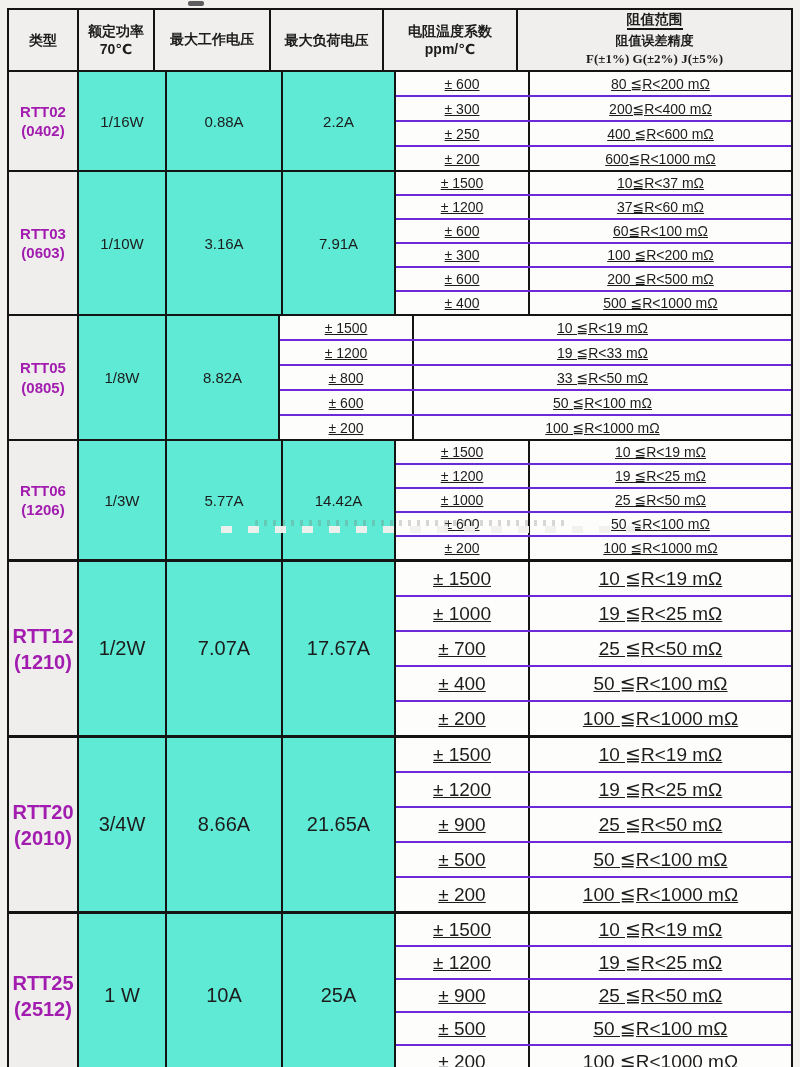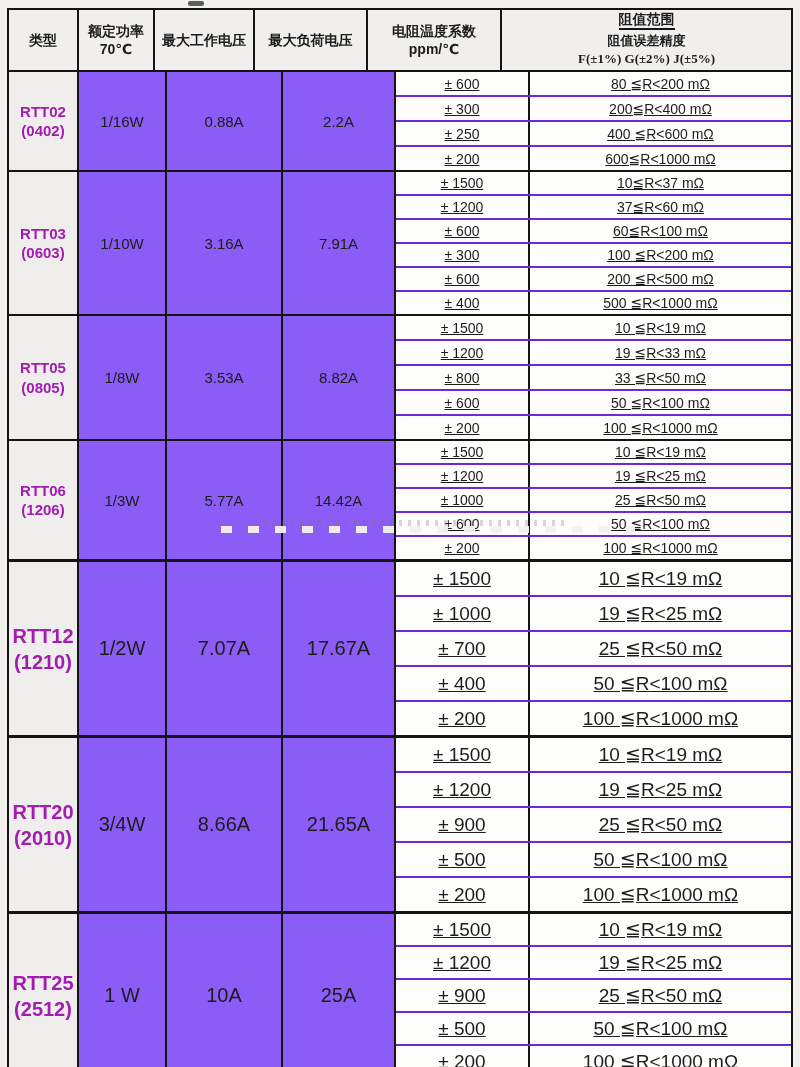--- a/index.html
+++ b/index.html
@@ -15,39 +15,39 @@
   }
   
   .header { display:flex; height:60px; background:#f0efed; border-bottom:2px solid #141414; }
   .h-cell {
     border-right:2px solid #141414; box-sizing:border-box;
     display:flex; flex-direction:column; justify-content:center; align-items:center;
     text-align:center; font-size:14px; font-weight:bold; line-height:1.3;
   }
   .w-type  { width:70px; }
   .w-power { width:76px; }
-  .w-volt  { width:100px; }
+  .w-volt  { width:116px;font-family:Liberation Mono, monospace; }
   .w-load  { width:113px; }
   .w-tcr   { width:134px; }
   .h-range { flex:1; border-right:none; display:flex; flex-direction:column; padding:0;text-align:right; }
   .h-range-top {
     height:20px; border-bottom:2px solid #141414; box-sizing:border-box;
     display:flex; align-items:center; justify-content:center;
     font-size:14px; font-weight:bold;
   }
   .h-range-bot {
     flex:1; display:flex; flex-direction:column; align-items:center; justify-content:center;
     font-size:13px; font-weight:bold; line-height:1.35;
     font-family:"Liberation Serif","DejaVu Serif",serif;
   }
   
   .section { display:flex; border-top:2px solid #141414; }
   .section.thick { border-top-width:3px; }
   .cell {
-    border-right:2px solid #141414; box-sizing:border-box; background:#8b5cf6;
+    border-right:2px solid #141414; box-sizing:border-box; background:#5eead4;
     display:flex; align-items:center; justify-content:center; text-align:center;
   }
   .type-cell { width:70px; background:#efeeec; flex-direction:column; font-weight:bold; line-height:1.3; color:#a21caf; }
   .val-power { width:88px; }
   .val-volt  { width:116px; }
   .val-load  { width:113px; }
   .subrows { flex:1; display:flex; flex-direction:column; }
   .subrow { display:flex;text-decoration:underline; }
   .subrow + .subrow { border-top:2px solid #6d28d9; }
   .subrow .tcr {
@@ -182,21 +182,20 @@
               <div class="range">500 ≦R&lt;1000 mΩ</div>
             </div>
           </div>
         </div>
         <div class="section sec-small">
           <div class="cell type-cell">
             <span>RTT05</span>
             <span>(0805)</span>
           </div>
           <div class="cell val-power">1/8W</div>
-          <div class="cell val-volt">3.53A</div>
           <div class="cell val-load">8.82A</div>
           <div class="subrows">
             <div class="subrow" style="height: 23px;">
               <div class="tcr">± 1500</div>
               <div class="range">10 ≦R&lt;19 mΩ</div>
             </div>
             <div class="subrow" style="height: 23px;">
               <div class="tcr">± 1200</div>
               <div class="range">19 ≦R&lt;33 mΩ</div>
             </div>

